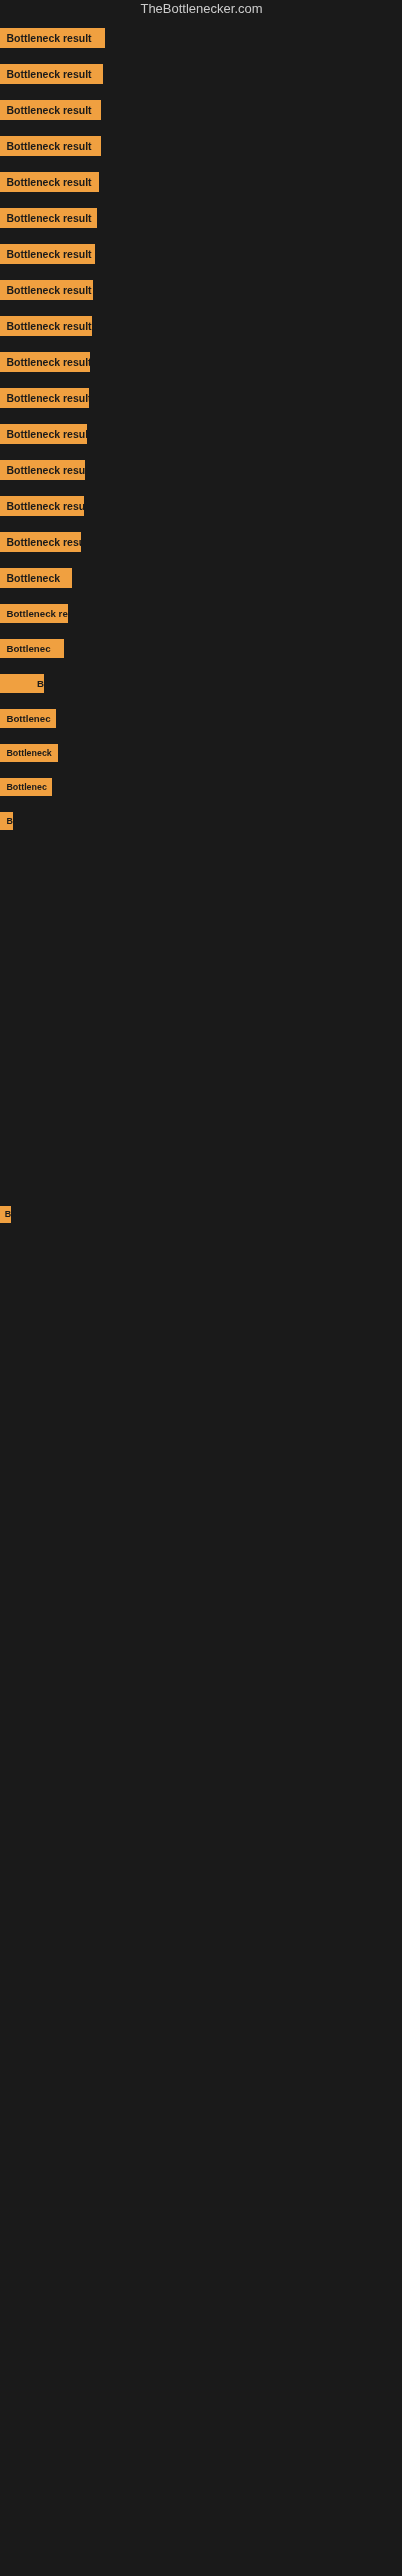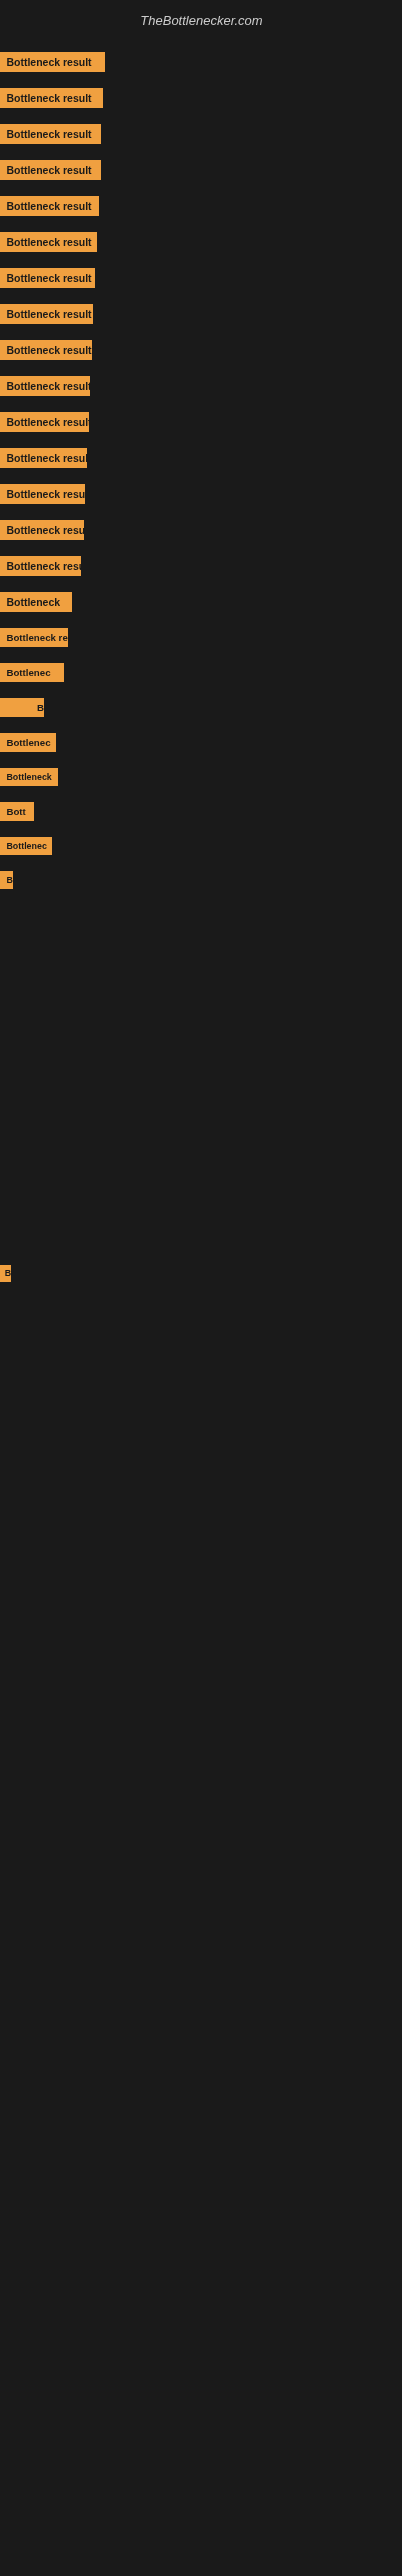--- a/index.html
+++ b/index.html
@@ -13,23 +13,22 @@
       min-height: 2576px;
       background-color: #1a1a1a;
       font-family: Arial, sans-serif;
       position: relative;
     }
 
     .site-title {
       text-align: center;
       color: #cccccc;
       font-size: 13px;
-      padding: 13px 0;
+      padding: 1px 0;
       background-color: #1a1a1a;
-      font-style: italic;
     }
 
     .bottleneck-item {
       display: flex;
       align-items: center;
       margin-bottom: 0;
       padding: 8px 0;
     }
 
     .bottleneck-badge {
@@ -155,23 +154,20 @@
     </div>
     <div class="bottleneck-item item-18">
       <span class="bottleneck-badge" style="width: 44px; padding-left: 37px;">Bottle</span>
     </div>
     <div class="bottleneck-item item-19">
       <span class="bottleneck-badge" style="width: 56px;">Bottlenec</span>
     </div>
     <div class="bottleneck-item item-21">
       <span class="bottleneck-badge" style="width: 58px;">Bottleneck</span>
     </div>
-    <div class="bottleneck-item item-22">
-      <span class="bottleneck-badge" style="width: 34px;">Bott</span>
-    </div>
     <div class="bottleneck-item item-23">
       <span class="bottleneck-badge" style="width: 52px;">Bottlenec</span>
     </div>
     <div class="bottleneck-item item-24">
       <span class="bottleneck-badge" style="width: 9.7px;">B</span>
     </div>
   </div>
 
 <div>
 <div style="height: 72px;"></div>

